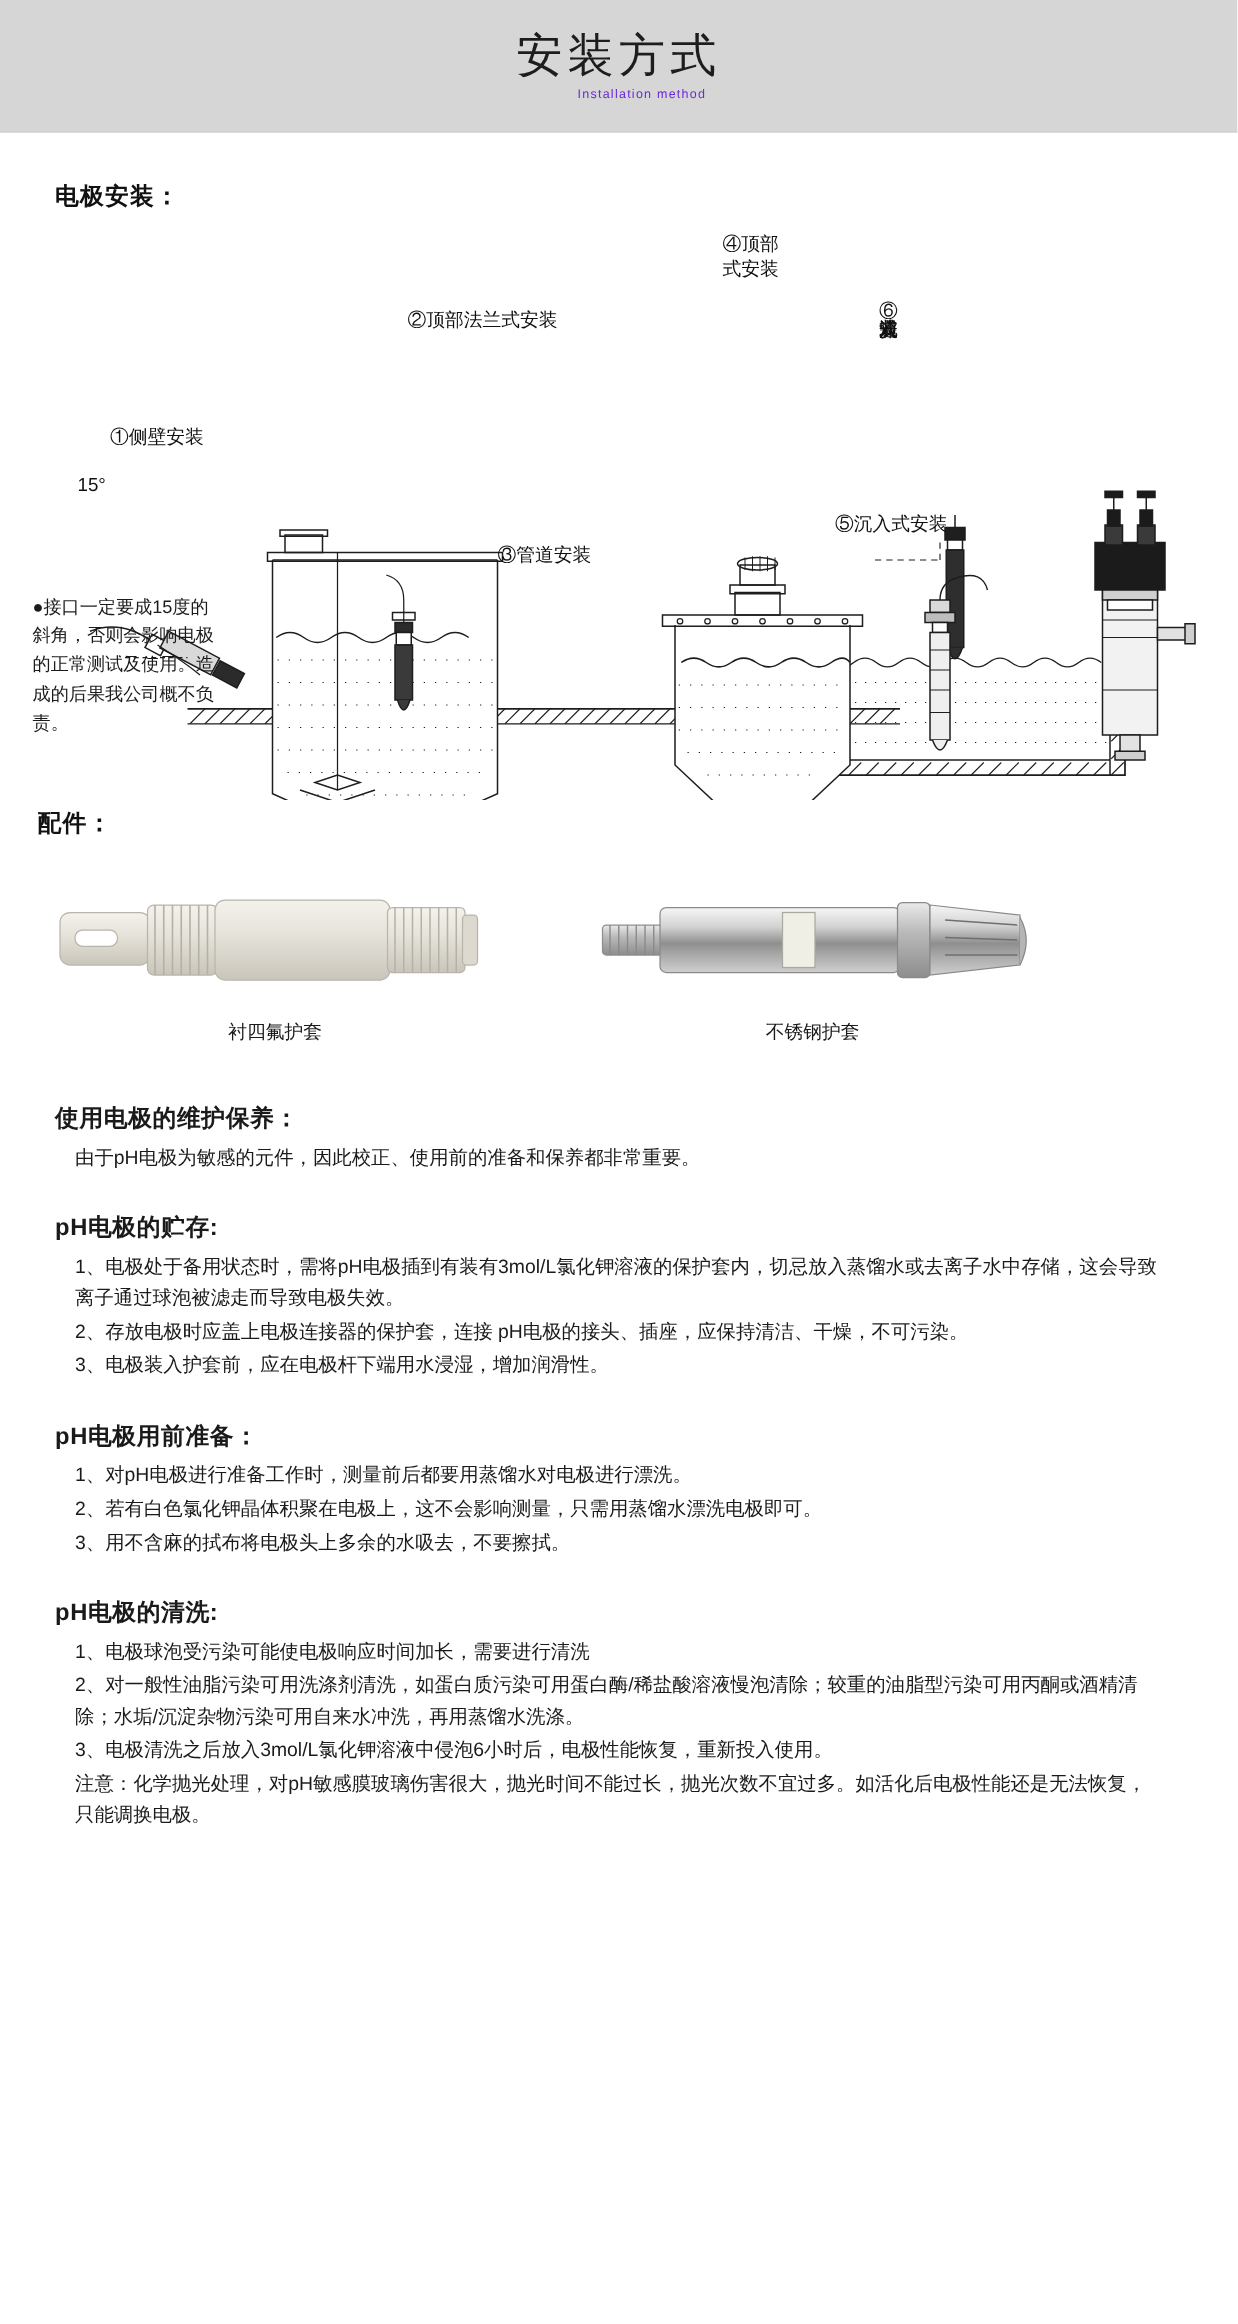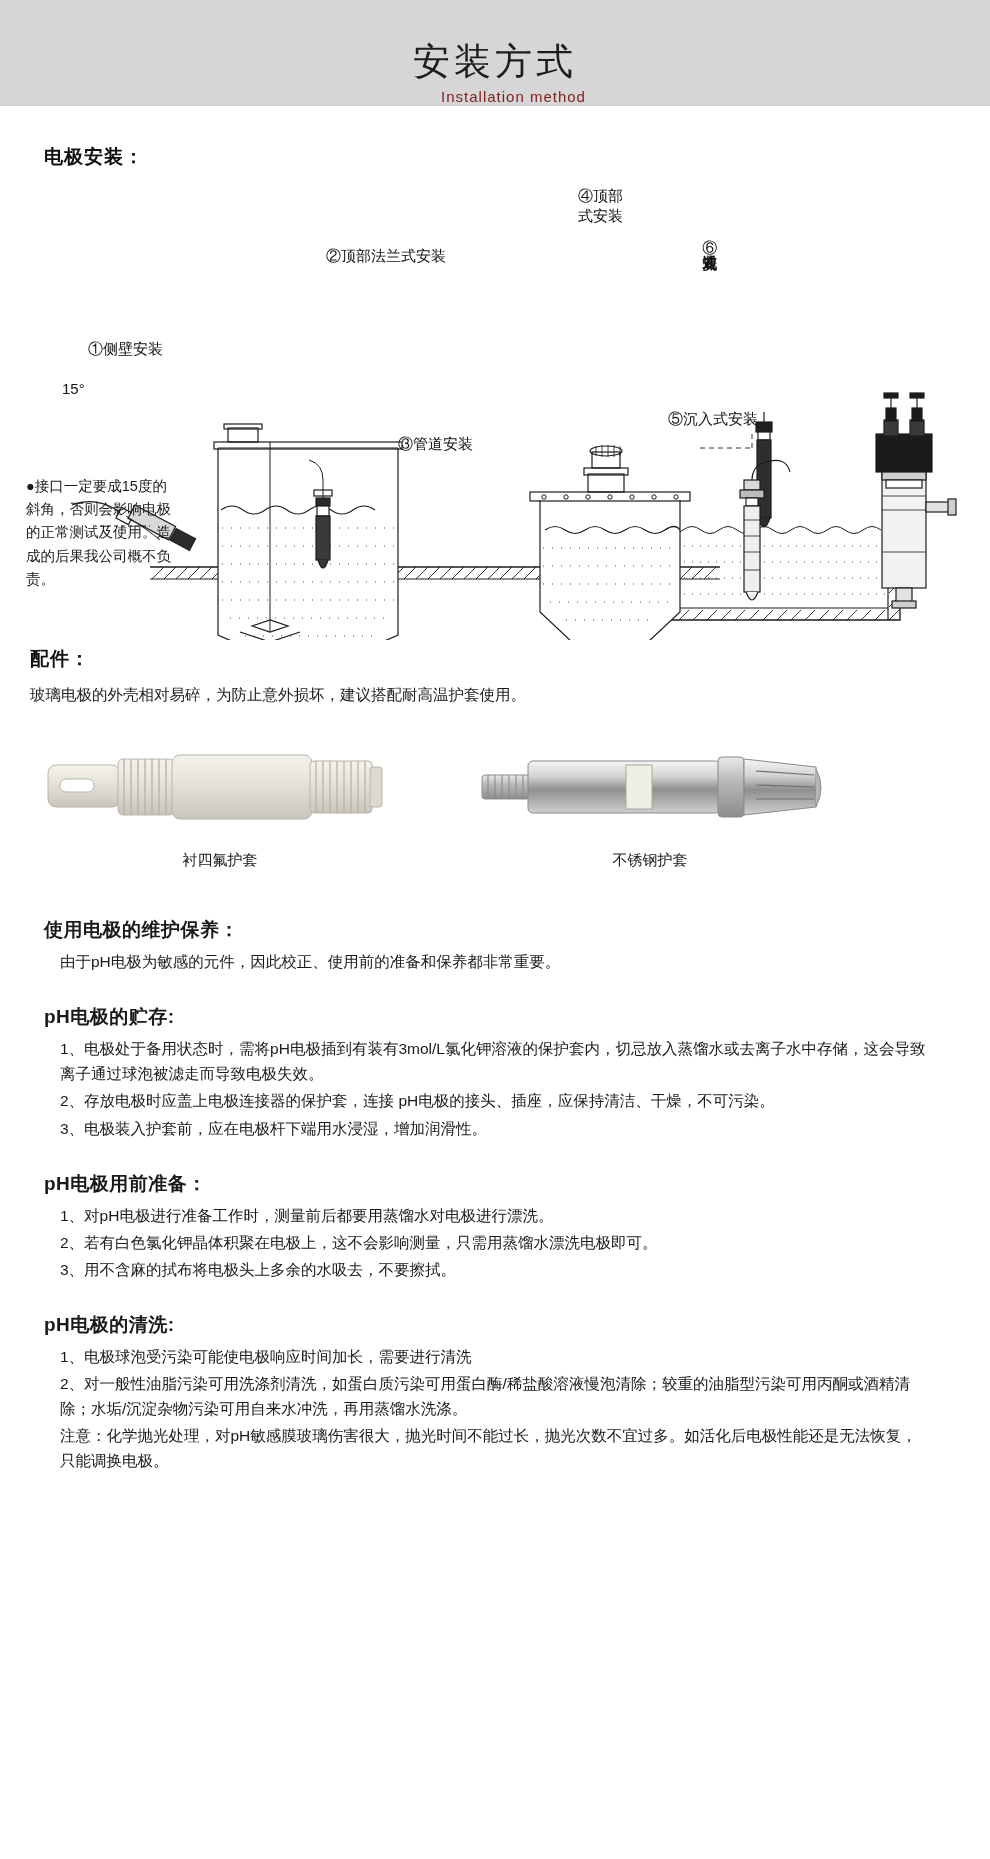--- a/index.html
+++ b/index.html
@@ -12,33 +12,33 @@
   }
   .page { width: 990px; position: relative; }
 
   
   .banner {
     height: 106px;
     background: #d6d6d6;
     display: flex;
     flex-direction: column;
     align-items: center;
-    justify-content: flex-end;
+    justify-content: center;
     border-bottom: 1px solid #cfcfcf;
   }
   .banner-title {
     font-size: 37px;
     letter-spacing: 4px;
     color: #1d1d1d;
     font-weight: 400;
     line-height: 1.15;
   }
   .banner-sub {
-    font-size: 15px;
-    color: #7f1d1d;
+    font-size: 10px;
+    color: #6d28d9;
     letter-spacing: 1px;
     margin-top: 4px;
     margin-left: 37px;
   }
 
   
   .sec-title {
     font-size: 19px;
     font-weight: bold;
     color: #111;
@@ -393,21 +393,20 @@
       </div>
       <div class="lbl vert" style="left:700px; top:48px; height:180px;">⑥流通式安装</div>
       <div class="lbl" style="left:668px; top:230px;">⑤沉入式安装</div>
 
       <div class="note-left body-text">●接口一定要成15度的斜角，否则会影响电极的正常测试及使用。造成的后果我公司概不负责。</div>
     </div>
   </div>
 
   <div class="acc">
     <div class="sec-title">配件：</div>
-    <p class="body-text">玻璃电极的外壳相对易碎，为防止意外损坏，建议搭配耐高温护套使用。</p>
 
     <div class="acc-row">
       <svg width="946" height="150" viewBox="0 0 946 150">
         <defs>
           <linearGradient id="ptfe" x1="0" y1="0" x2="0" y2="1">
             <stop offset="0%" stop-color="#f4f2ec"></stop>
             <stop offset="42%" stop-color="#e6e3da"></stop>
             <stop offset="100%" stop-color="#c9c5bb"></stop>
           </linearGradient>
           <linearGradient id="steel" x1="0" y1="0" x2="0" y2="1">
@@ -489,16 +488,17 @@
     <div class="para">3、电极装入护套前，应在电极杆下端用水浸湿，增加润滑性。</div>
 
     <div class="h2">pH电极用前准备：</div>
     <div class="para">1、对pH电极进行准备工作时，测量前后都要用蒸馏水对电极进行漂洗。</div>
     <div class="para">2、若有白色氯化钾晶体积聚在电极上，这不会影响测量，只需用蒸馏水漂洗电极即可。</div>
     <div class="para">3、用不含麻的拭布将电极头上多余的水吸去，不要擦拭。</div>
 
     <div class="h2">pH电极的清洗:</div>
     <div class="para">1、电极球泡受污染可能使电极响应时间加长，需要进行清洗</div>
     <div class="para">2、对一般性油脂污染可用洗涤剂清洗，如蛋白质污染可用蛋白酶/稀盐酸溶液慢泡清除；较重的油脂型污染可用丙酮或酒精清除；水垢/沉淀杂物污染可用自来水冲洗，再用蒸馏水洗涤。</div>
+    <div class="para">3、电极清洗之后放入3mol/L氯化钾溶液中侵泡6小时后，电极性能恢复，重新投入使用。</div>
     <div class="para">注意：化学抛光处理，对pH敏感膜玻璃伤害很大，抛光时间不能过长，抛光次数不宜过多。如活化后电极性能还是无法恢复，只能调换电极。</div>
   </div>
 
 </div>
 
 </body></html>

